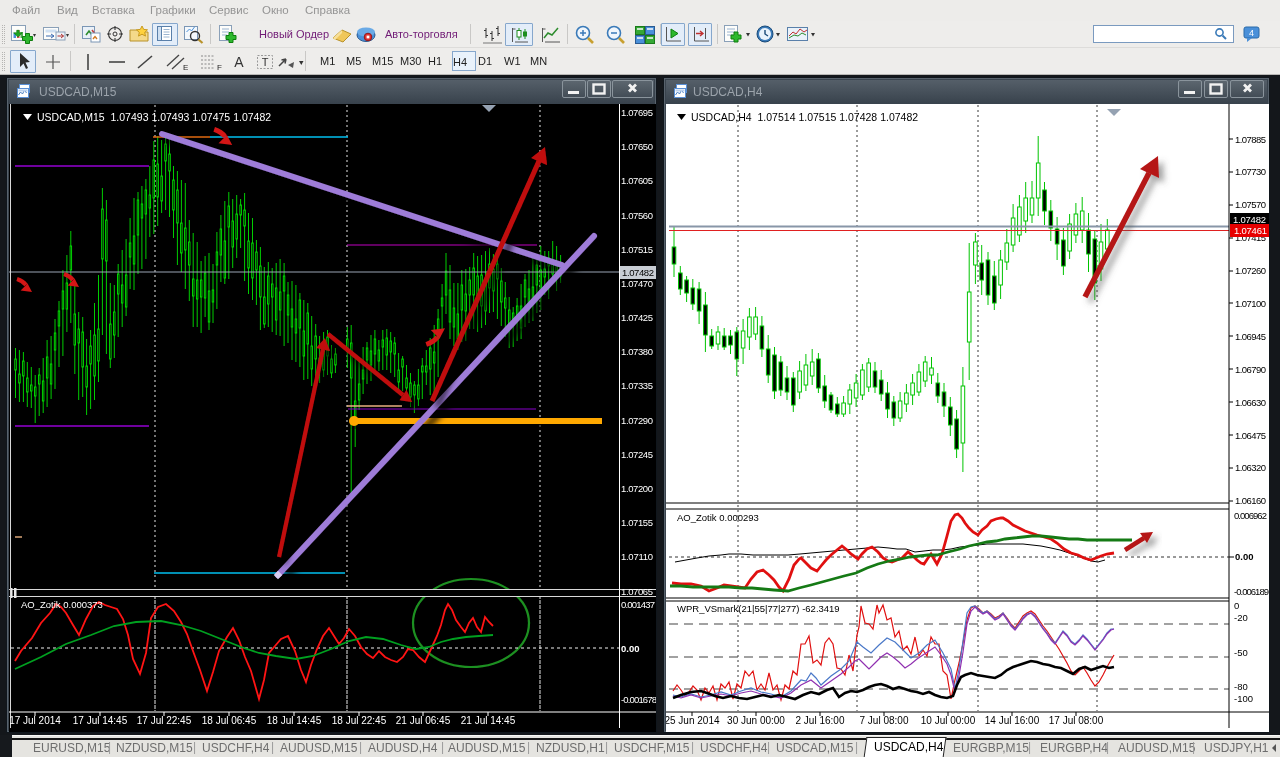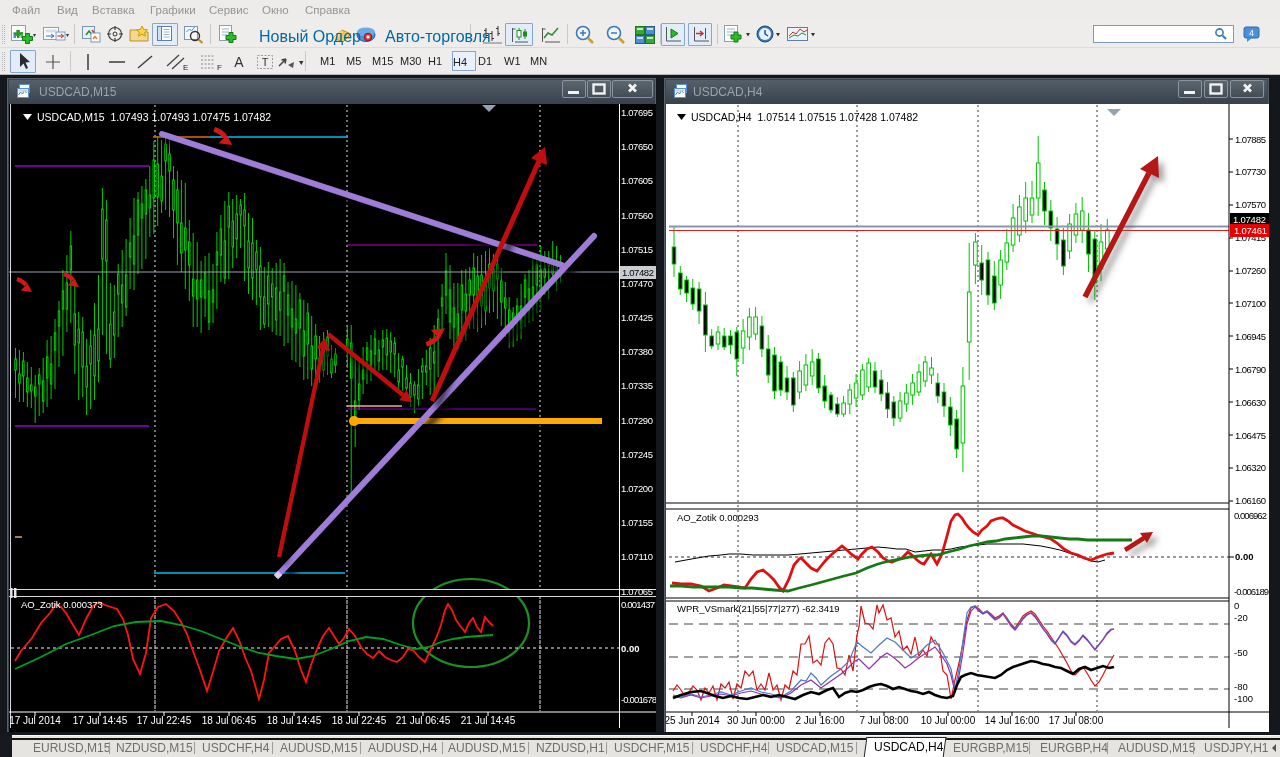--- a/index.html
+++ b/index.html
@@ -2,21 +2,21 @@
 <html><head><meta charset="utf-8"><style>
 *{margin:0;padding:0;box-sizing:border-box}
 html,body{width:1280px;height:757px;overflow:hidden;background:#16191d;
 font-family:"Liberation Sans",sans-serif}
 #menubar{position:absolute;left:0;top:0;width:1280px;height:25px;background:#edecea;border-bottom:1px solid #d9d8d6}
 #menubar span{position:absolute;top:4px;font-size:11.5px;color:#949494}
 #tb1{position:absolute;left:0;top:21px;width:1280px;height:27px;background:#eeedeb;border-bottom:1px solid #dddcda}
 #tb2{position:absolute;left:0;top:48px;width:1280px;height:27px;background:#eeedeb;border-bottom:1px solid #b9b8b6}
 .grip{position:absolute;top:4px;width:3px;height:19px;border-left:1px dotted #b5b4b2;border-right:1px dotted #b5b4b2}
 .vsep{position:absolute;top:3px;width:1px;height:20px;background:#c9c8c6}
-.tbtxt{position:absolute;top:7px;font-size:16px;color:#0369a1}
+.tbtxt{position:absolute;top:7px;font-size:11px;color:#701a75}
 .press{position:absolute;background:#e3edf9;border:1px solid #86a7cc;border-radius:1px}
 .tf{position:absolute;top:3px;height:20px;font-size:11px;color:#222;text-align:left;padding-top:4px}
 .tfp{background:#e9f2fb;border:1px solid #86a7cc}
 #mdi{position:absolute;left:0;top:75px;width:1280px;height:660px;background:#14171b}
 .win{position:absolute;background:#39434d;border:1px solid #10161c;box-shadow:inset 0 0 0 1px #58626c}
 .tbar{position:absolute;left:2px;top:2px;right:2px;height:23px;background:linear-gradient(#555f69,#39434d)}
 .tbar .ttl{position:absolute;left:30px;top:5px;font-size:12px;color:#9ba3ab}
 .wbtn{position:absolute;top:2px;width:26px;height:18px;background:linear-gradient(#5c666f,#434d57);border:1px solid #8a949c;border-radius:2px}
 .wbtn svg{position:absolute;left:0;top:0}
 #tabbar{position:absolute;left:12px;top:735px;width:1280px;height:29px;background:#e5e4e0;border-top:1px solid #f8f8f6}

